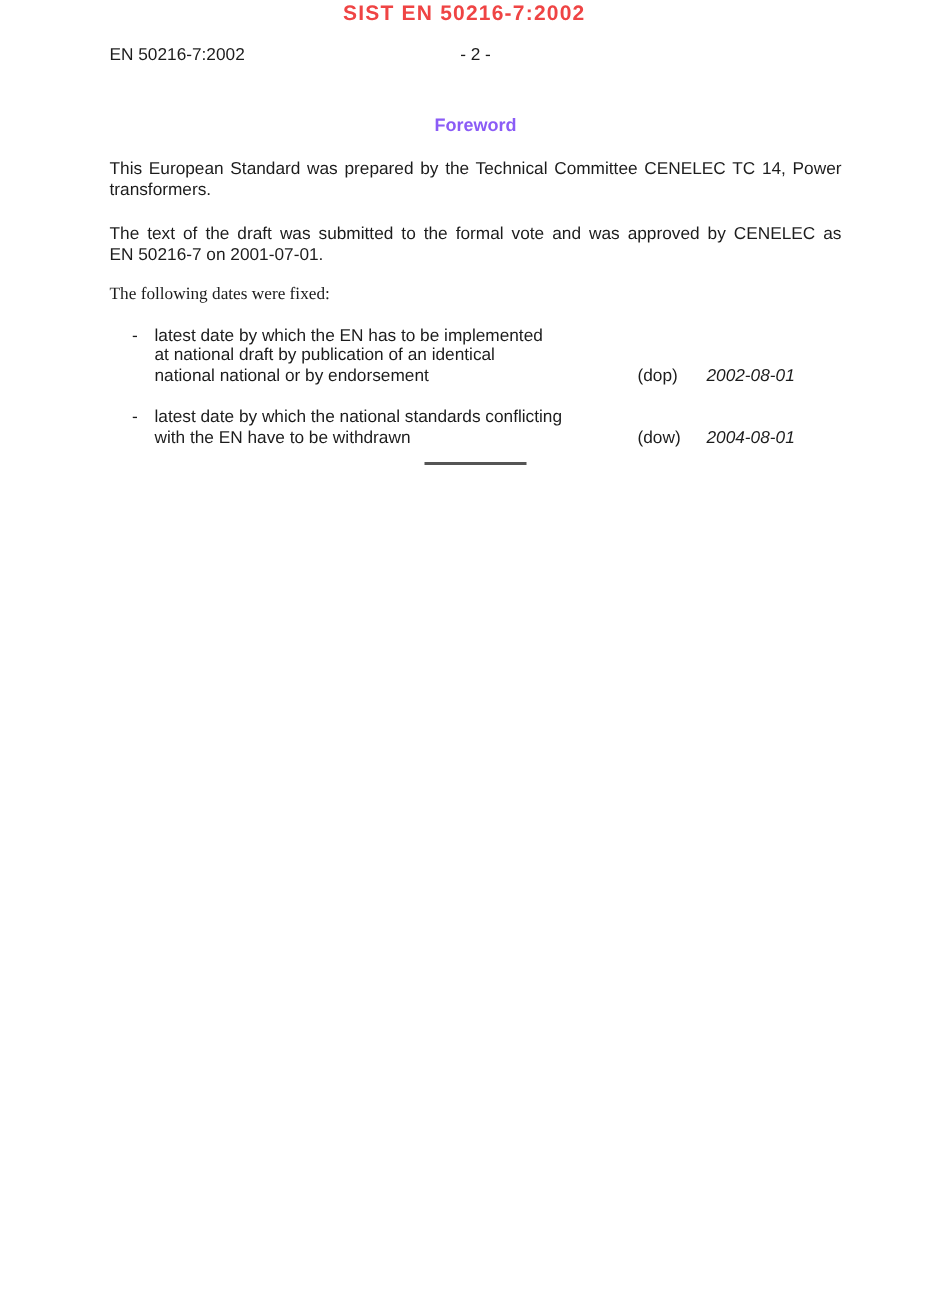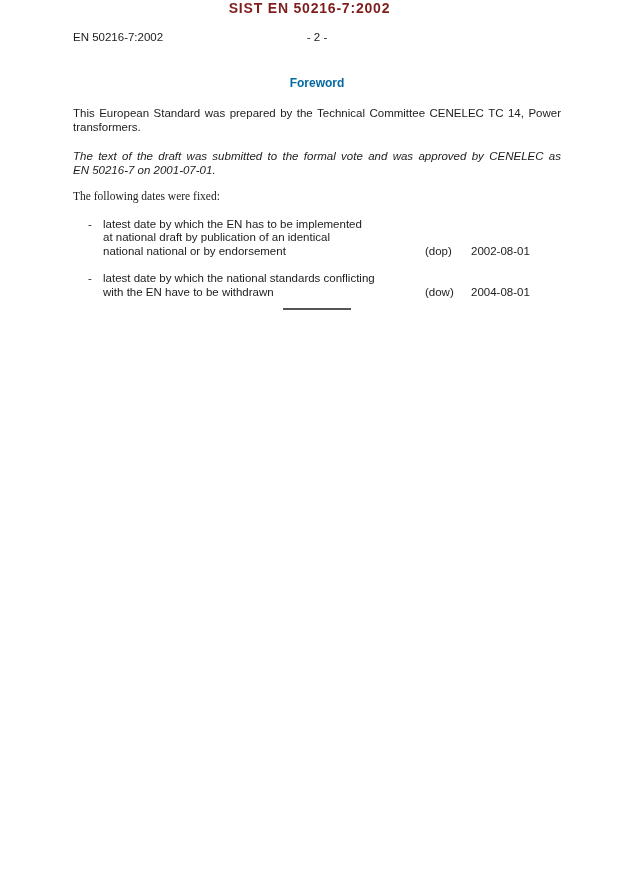--- a/index.html
+++ b/index.html
@@ -18,21 +18,21 @@
     color: #1c1c1c;
     overflow: hidden;
   }
   .watermark {
     margin-top: 0;
     text-align: center;
     font-size: 14px;
     line-height: 16px;
     font-weight: bold;
     letter-spacing: 0.8px;
-    color: #7f1d1d;
+    color: #ef4444;
   }
   .content {
     position: absolute;
     left: 73px;
     top: 16px;
     width: 488px;
   }
   .docrow {
     position: relative;
     margin-top: 15px;
@@ -46,24 +46,24 @@
   .pagenum {
     display: block;
     text-align: center;
   }
   .fw-title {
     margin: 32px 0 17px 0;
     text-align: center;
     font-size: 12px;
     line-height: 13.5px;
     font-weight: bold;
-    color: #0369a1;
+    color: #8b5cf6;
   }
   .para { margin-top: 13px; }
-  .para.p2 { margin-top: 16px; font-style: italic; }
+  .para.p2 { margin-top: 16px; }
   .para.p3 { margin-top: 13px; font-family: Liberation Serif, serif; }
   .ln { white-space: nowrap; }
   .ln.just {
     white-space: normal;
     text-align: justify;
     text-align-last: justify;
   }
   .list-item {
     position: relative;
     margin-top: 14px;
@@ -76,20 +76,21 @@
   }
   .code {
     position: absolute;
     left: 352px;
     bottom: 0;
   }
   .date {
     position: absolute;
     left: 398px;
     bottom: 0;
+    font-style: italic;
   }
   .closing { margin-top: 17px; }
   .end-rule {
     width: 68px;
     height: 2px;
     margin: 9px auto 0 auto;
     background: #555555;
   }
 </style>
 </head>

